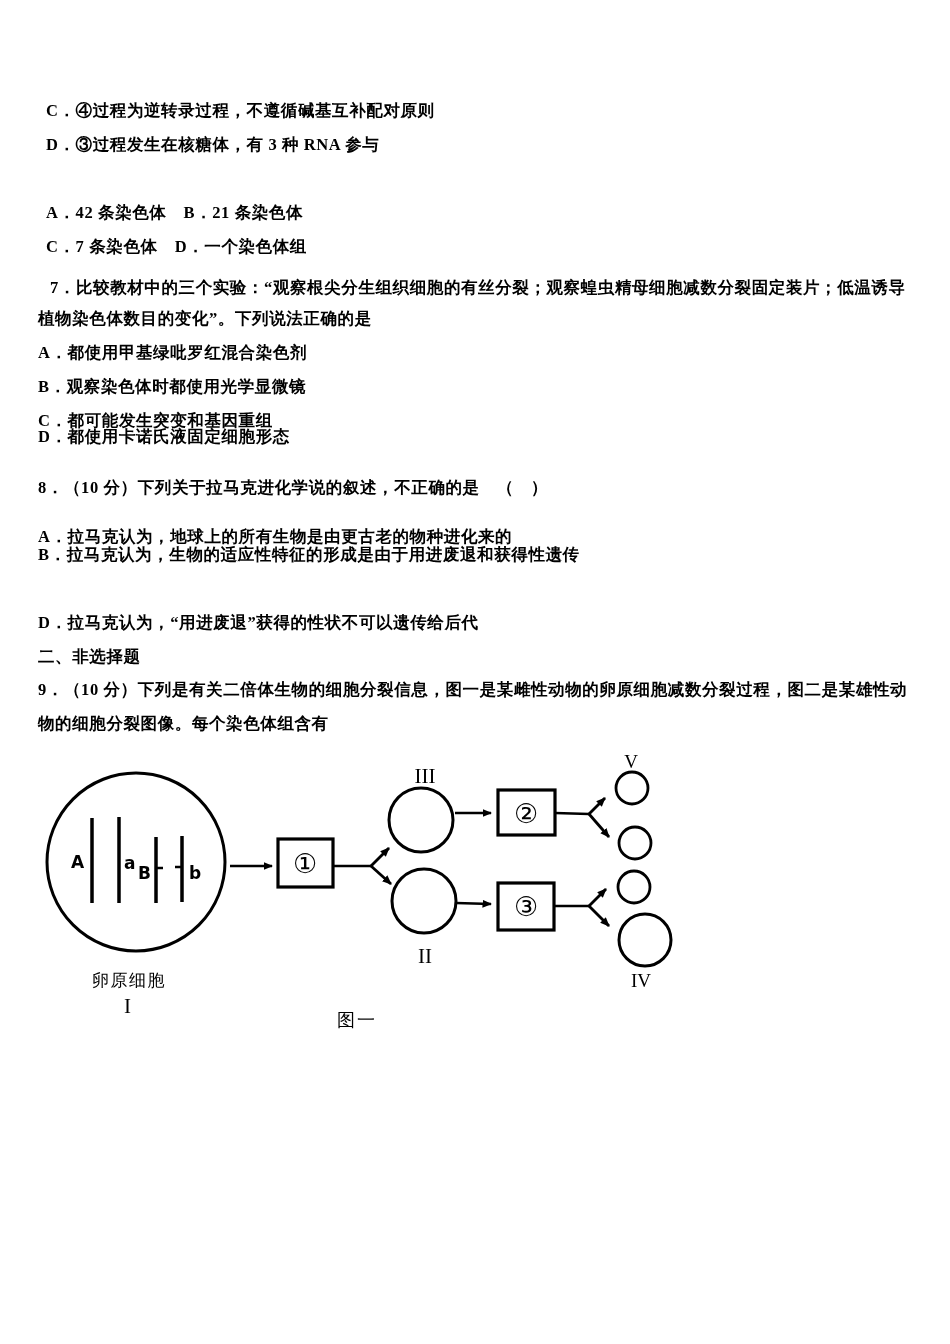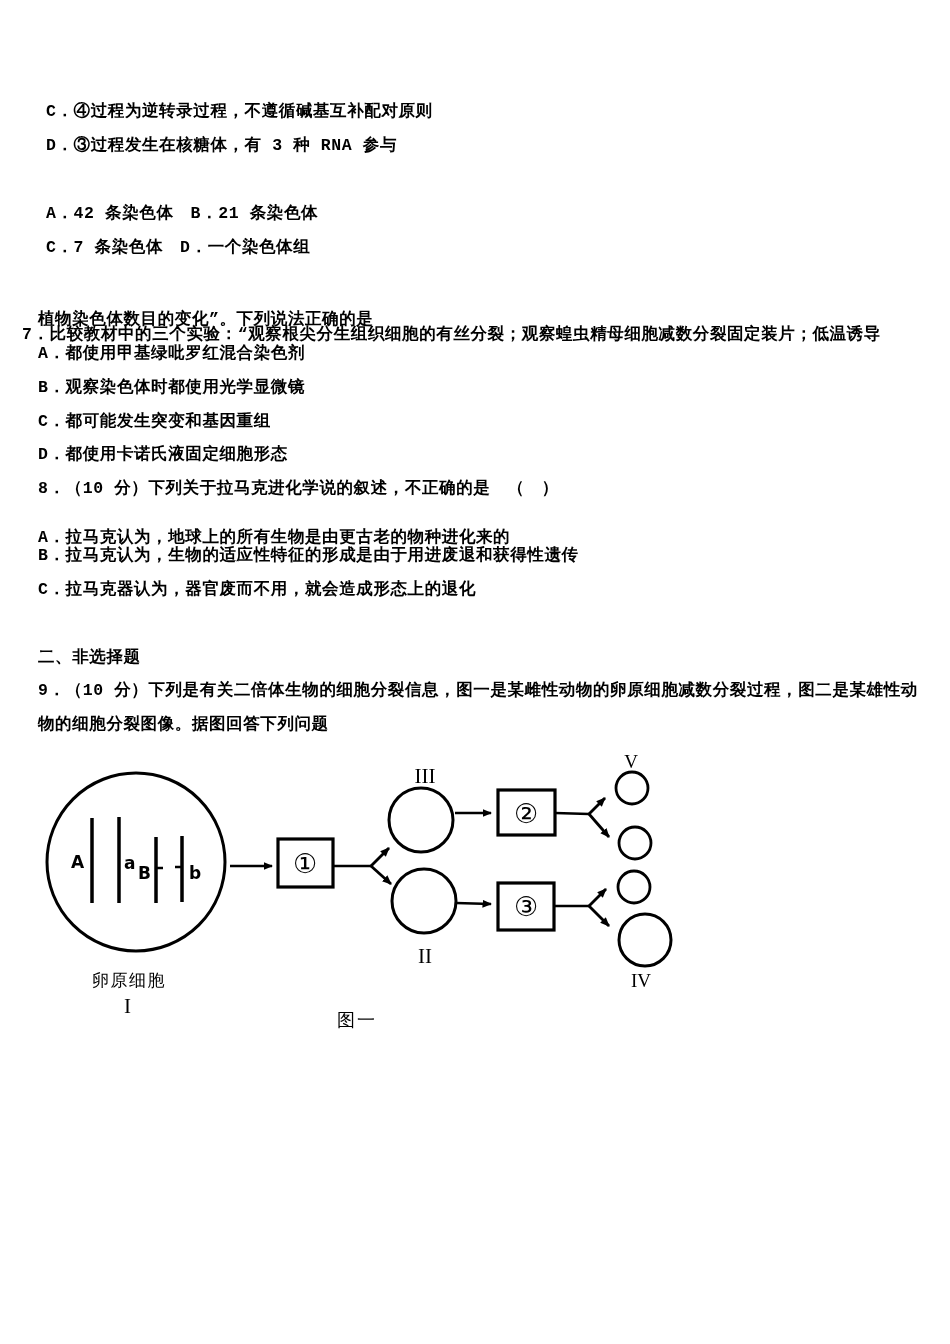--- a/index.html
+++ b/index.html
@@ -2,21 +2,21 @@
 <html><head>
 <meta charset="utf-8">
 <style>
   html,body { margin:0; padding:0; background:#ffffff; }
   .page {
     position:relative; width:950px; height:1344px; background:#ffffff;
     overflow:hidden; color:#000;
   }
   .line {
     position:absolute; white-space:nowrap;
-    font-family:Liberation Mono, monospace;
+    font-family:Liberation Serif, serif;
     font-size:16.5px; font-weight:700; color:#000;
     letter-spacing:0.6px;
   }
   .figure-wrap { position:absolute; left:0; top:750px; width:950px; height:300px; }
   svg { display:block; }
   .fig-stroke  { stroke:#000; fill:none; }
   .fig-chrlabel {
     font-family:"DejaVu Sans","Liberation Sans",sans-serif;
     font-size:17px; font-weight:700; fill:#000;
   }
@@ -39,33 +39,33 @@
 </style>
 </head>
 <body>
 
 <div class="page">
 
   <div class="line" style="top:100px; left:46px;"><span></span><span>C．④过程为逆转录过程，不遵循碱基互补配对原则</span><span></span></div>
   <div class="line" style="top:134px; left:46px;"><span></span><span>D．③过程发生在核糖体，有 3 种 RNA 参与</span><span></span></div>
   <div class="line" style="top:202px; left:46px;"><span></span><span>A．42 条染色体　B．21 条染色体</span><span></span></div>
   <div class="line" style="top:236px; left:46px;"><span></span><span>C．7 条染色体　D．一个染色体组</span><span></span></div>
-  <div class="line" style="top:277px; left:22px;margin-top:46px;"><span>7．</span><span>比较教材中的三个实验：“观察根尖分生组织细胞的有丝分裂；观察蝗虫精母细胞减数分裂固定装片；低温诱导</span><span></span></div>
+  <div class="line" style="top:277px; left:50px;"><span>7．</span><span>比较教材中的三个实验：“观察根尖分生组织细胞的有丝分裂；观察蝗虫精母细胞减数分裂固定装片；低温诱导</span><span></span></div>
   <div class="line" style="top:342px; left:38px;"><span></span><span>A．都使用甲基绿吡罗红混合染色剂</span><span></span></div>
   <div class="line" style="top:308px; left:38px;"><span></span><span>植物染色体数目的变化”。下列说法正确的是</span><span></span></div>
   <div class="line" style="top:410px; left:38px;"><span></span><span>C．都可能发生突变和基因重组</span><span></span></div>
   <div class="line" style="top:376px; left:38px;"><span></span><span>B．观察染色体时都使用光学显微镜</span><span></span></div>
-  <div class="line" style="top:443px; left:38px;"><span></span><span>D．都使用卡诺氏液固定细胞形态</span><span></span></div>
+  <div class="line" style="top:426px; left:38px;"><span></span><span>D．都使用卡诺氏液固定细胞形态</span><span></span></div>
   <div class="line" style="top:477px; left:38px;"><span>8．（10 分）</span><span>下列关于拉马克进化学说的叙述，不正确的是</span><span>　（　）</span></div>
   <div class="line" style="top:510px; left:38px;margin-top:16px;"><span></span><span>A．拉马克认为，地球上的所有生物是由更古老的物种进化来的</span><span></span></div>
   <div class="line" style="top:544px; left:38px;"><span></span><span>B．拉马克认为，生物的适应性特征的形成是由于用进废退和获得性遗传</span><span></span></div>
-  <div class="line" style="top:578px; left:38px;"><span></span><span>C．拉马克器认为，器官废而不用，就会造成形态上的退化</span><span></span></div>
+  <div class="line" style="top:612px; left:38px;"><span></span><span>D．拉马克认为，“用进废退”获得的性状不可以遗传给后代</span><span></span></div>
   <div class="line" style="top:646px; left:38px;"><span></span><span>二、非选择题</span><span></span></div>
   <div class="line" style="top:679px; left:38px;"><span>9．（10 分）</span><span>下列是有关二倍体生物的细胞分裂信息，图一是某雌性动物的卵原细胞减数分裂过程，图二是某雄性动</span><span></span></div>
-  <div class="line" style="top:713px; left:38px;"><span></span><span>物的细胞分裂图像。据图回答下列问题</span><span></span></div>
+  <div class="line" style="top:713px; left:38px;"><span></span><span>物的细胞分裂图像。每个染色体组含有</span><span></span></div>
 
   <div class="figure-wrap">
     <svg width="950" height="300" viewBox="0 0 950 300" xmlns="http://www.w3.org/2000/svg">
       <defs>
         <marker id="ah" markerWidth="10" markerHeight="9" refX="8.5" refY="4" orient="auto" markerUnits="userSpaceOnUse">
           <path d="M0,0 L9.5,4 L0,8 Z" fill="#000"></path>
         </marker>
       </defs>
 
       <circle class="fig-stroke" cx="136" cy="112" r="89" stroke-width="3"></circle>

